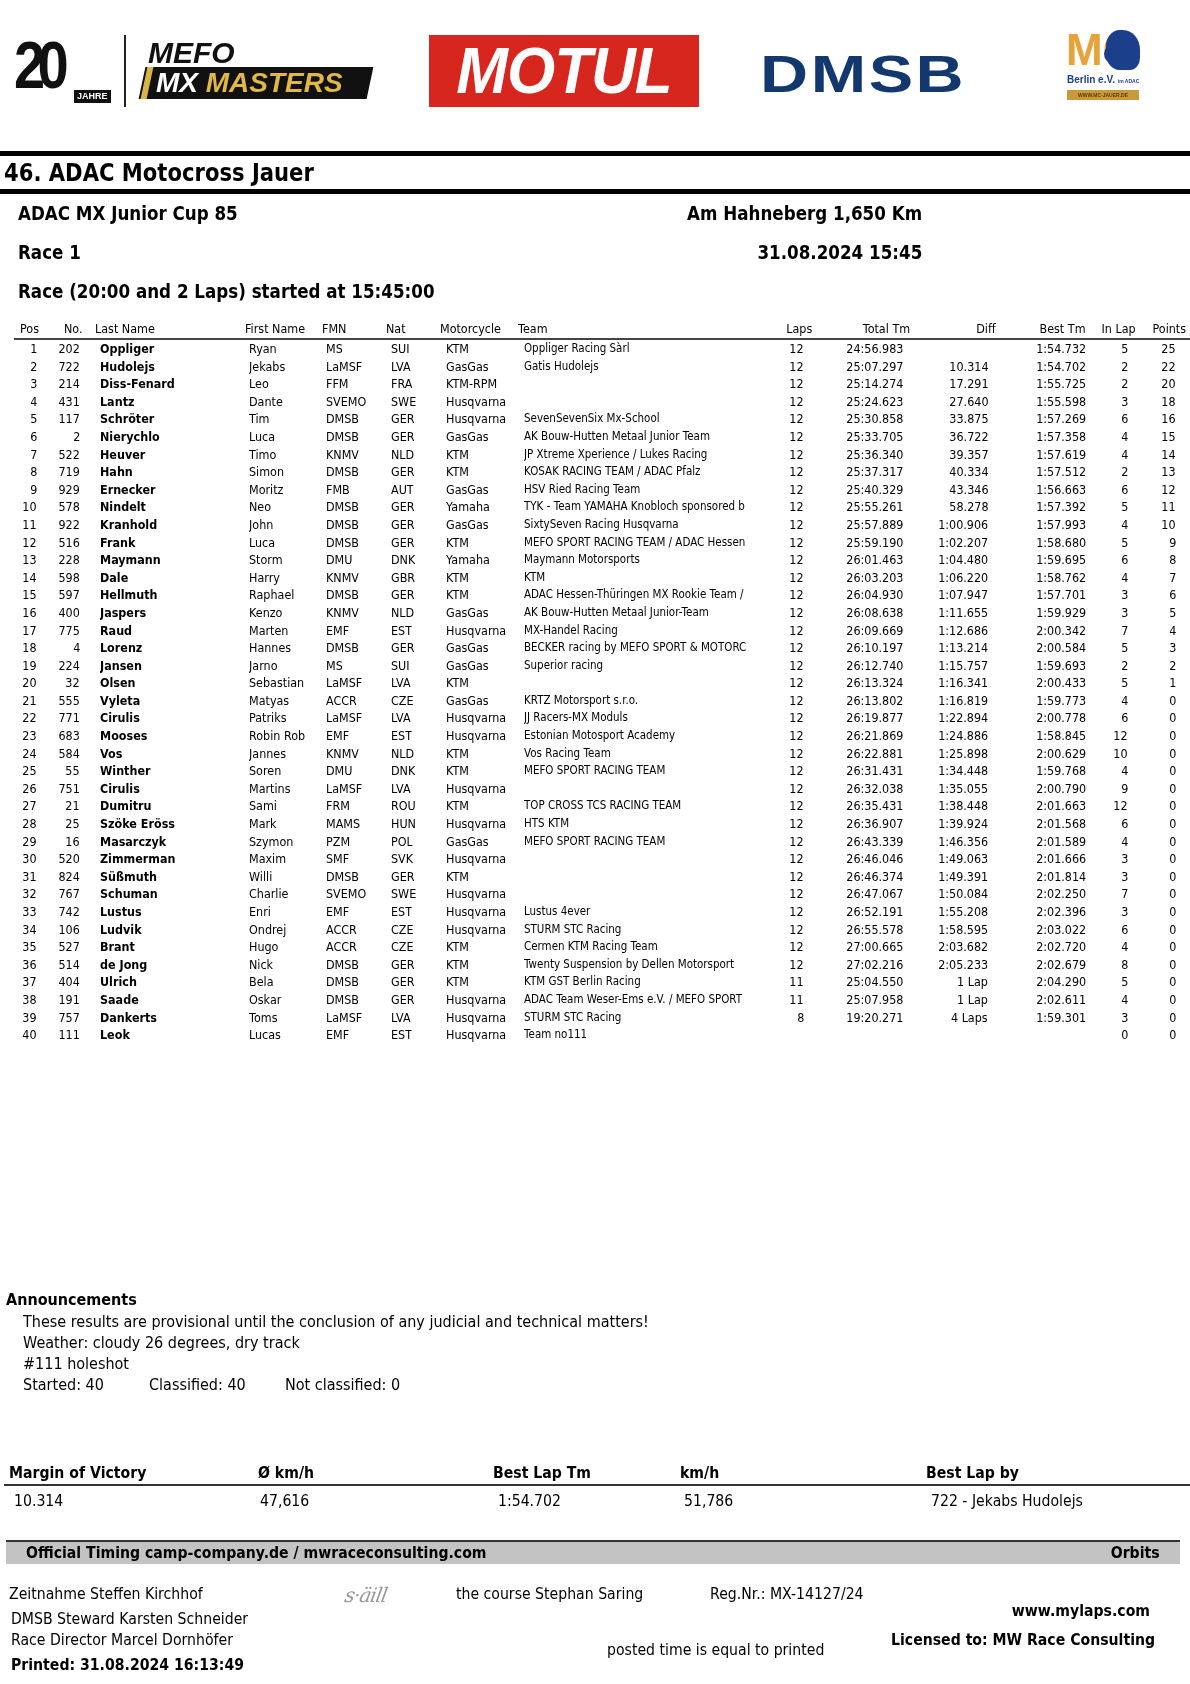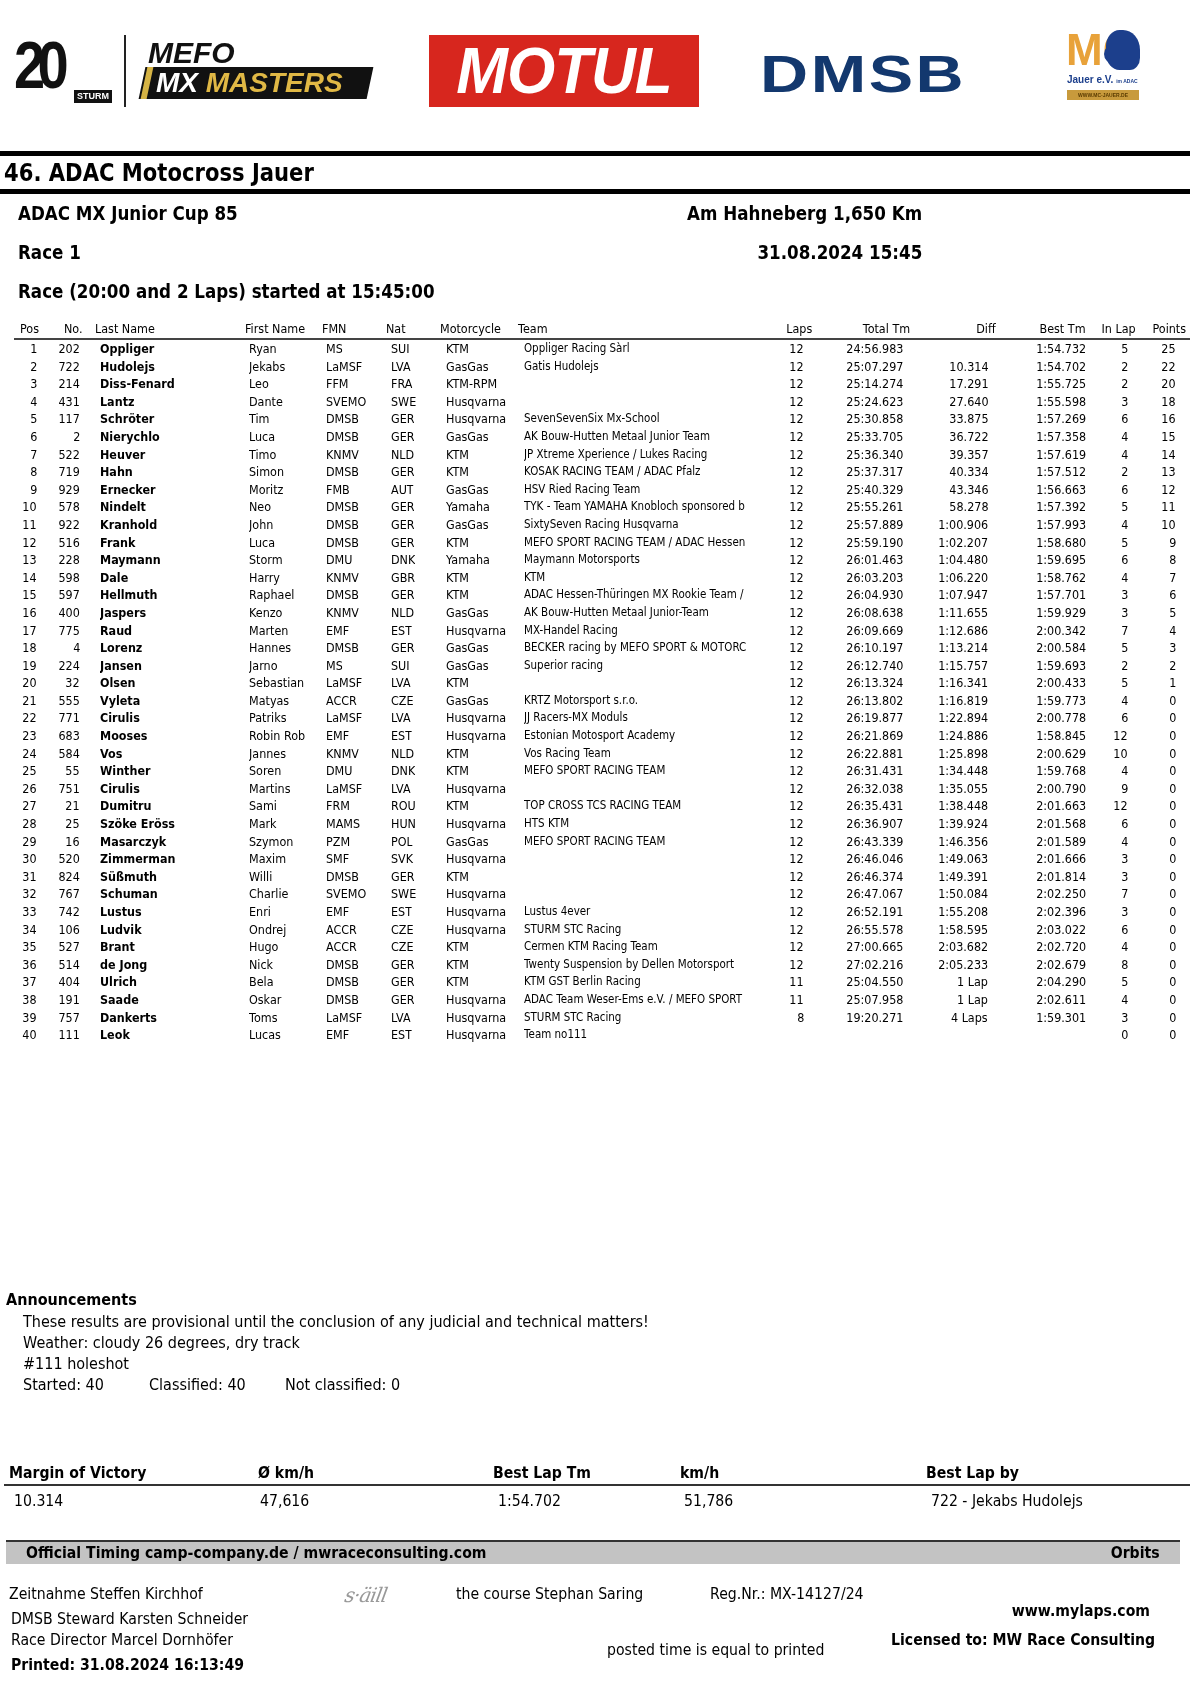--- a/index.html
+++ b/index.html
@@ -69,37 +69,37 @@
   .foot { font: 16px/1 "DejaVu Sans", sans-serif; transform: scaleX(0.88); transform-origin: left; white-space: nowrap; }
   .foot.bold { font-weight: bold; }
   .foot.r { transform-origin: right; text-align: right; }
   .signature { left: 345px; top: 1585px; font: italic 20px/1 "DejaVu Serif", serif; color: #999; transform: skewX(-10deg); letter-spacing: -1px; }
 </style>
 </head>
 <body>
 
 <div class="abs logo20">
   <span class="num">20</span>
-  <span class="jahre">STURM</span>
+  <span class="jahre">JAHRE</span>
 </div>
 <div class="abs logo-divider"></div>
 <div class="abs logo-adac">MEFO</div>
 <div class="abs logo-mx">
   <span class="stripe"></span>
   <span class="txt"><span class="mx">MX</span> <span class="masters">MASTERS</span></span>
 </div>
 <div class="abs logo-motul">
   <span>MOTUL</span>
 </div>
 <div class="abs logo-dmsb">DMSB</div>
 <div class="abs logo-mc">
   <span class="mc">MC</span>
   <span class="wheel"></span>
   <span class="rider"></span>
-  <span class="jauer"><span>Jauer e.V.</span> <small>im ADAC</small></span>
+  <span class="jauer"><span>Berlin e.V.</span> <small>im ADAC</small></span>
   <span class="www">WWW.MC-JAUER.DE</span>
 </div>
 
 <div class="rule" style="top:151px;height:5px;"></div>
 <div class="abs event-title">46. ADAC Motocross Jauer</div>
 <div class="rule" style="top:189px;height:5px;"></div>
 
 <div class="abs hdr left" style="left:18px;top:204px;">ADAC MX  Junior Cup 85</div>
 <div class="abs hdr right" style="right:268px;top:204px;">Am Hahneberg 1,650 Km</div>
 <div class="abs hdr left" style="left:18px;top:243px;">Race 1</div>

